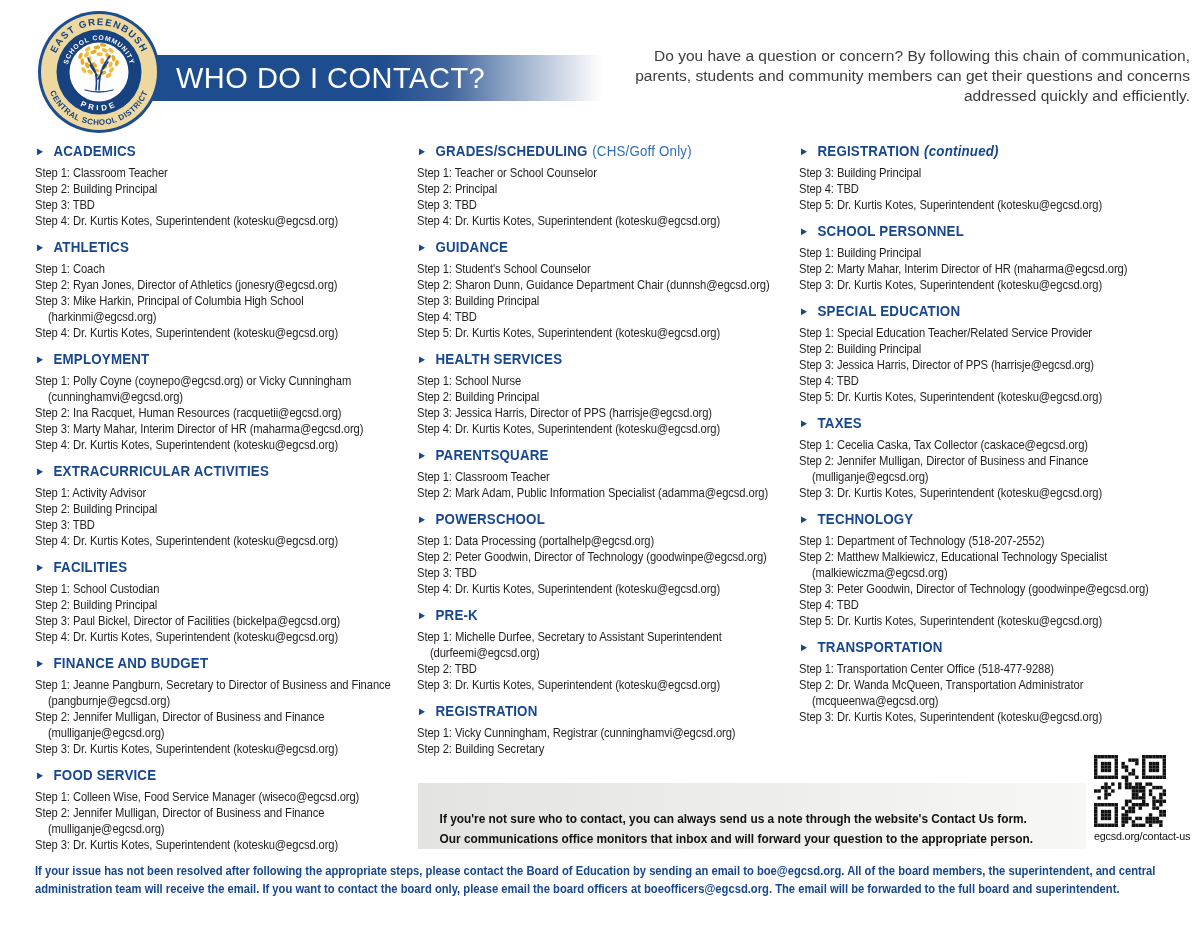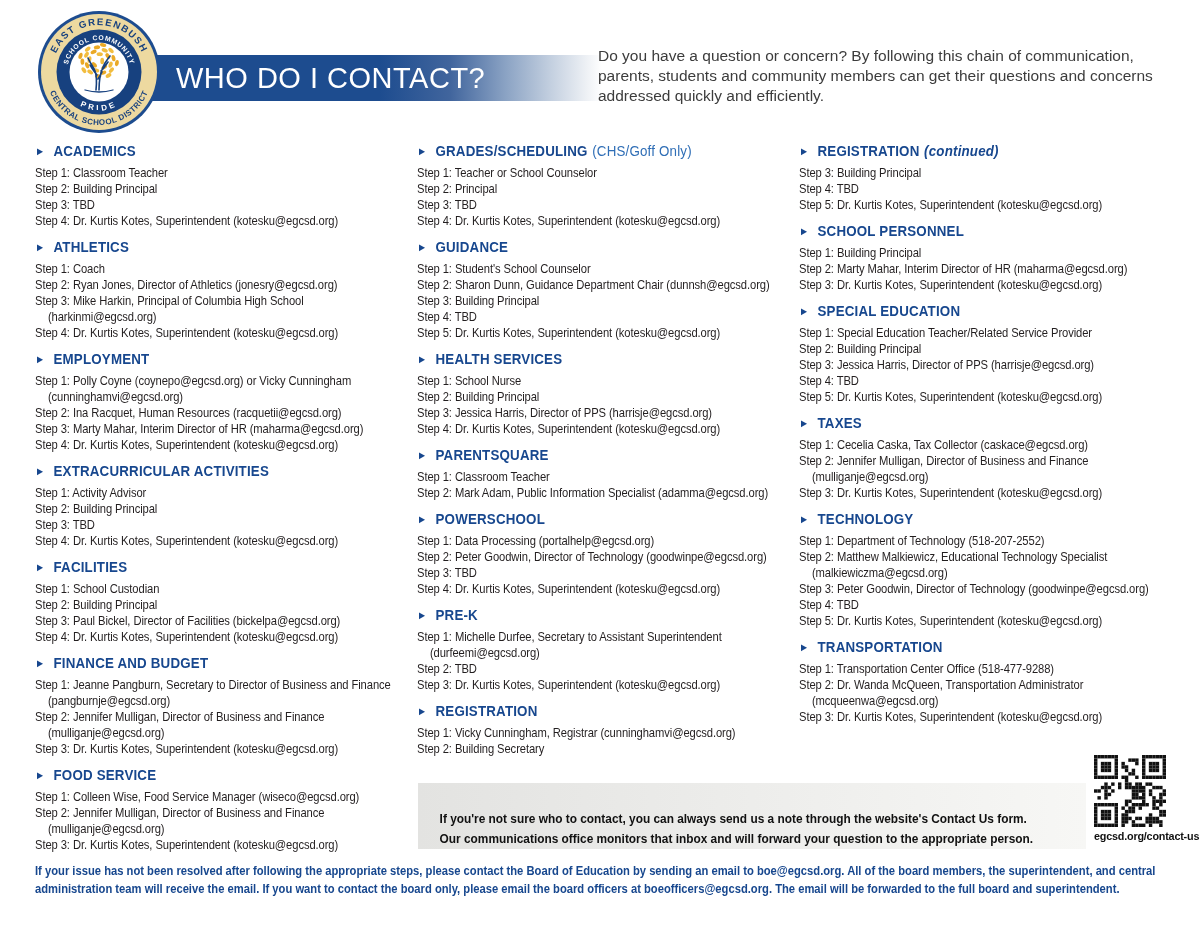--- a/index.html
+++ b/index.html
@@ -13,21 +13,21 @@
     background:linear-gradient(90deg,#1d4c8f 0%,#1d4c8f 56%,#41659d 70%,#8ba3c4 81%,#c4d0e0 90%,#eef1f5 97%,rgba(255,255,255,0) 100%);
   }
   .banner-title{
     position:absolute;left:80px;top:0;line-height:46px;margin:0;
     font-size:29px;font-weight:normal;color:#ffffff;letter-spacing:.5px;white-space:nowrap;
   }
   .logo{position:absolute;left:38px;top:11px;width:122px;height:122px;z-index:2;}
   .logo svg{display:block;width:122px;height:122px;}
   .intro{
     position:absolute;left:598px;top:46px;width:592px;margin:0;
-    font-size:15.5px;line-height:20px;color:#3c3c3c;
+    font-size:15.5px;line-height:20px;color:#3c3c3c;text-align:right;
   }
   
   .col{position:absolute;top:142px;width:400px;transform:scaleX(0.92);transform-origin:0 0;}
   #col-0{left:35px;} #col-1{left:417px;} #col-2{left:799px;width:408px;}
   .section{margin:0 0 9px 0;}
   .sec-title{
     margin:0 0 4px 0;font-size:14.5px;line-height:18px;font-weight:bold;
     color:#17478e;letter-spacing:.2px;white-space:nowrap;
   }
   .sec-title .arrow{font-size:11px;margin-right:9px;position:relative;top:-1.5px;}
@@ -41,21 +41,21 @@
   
   .note-box{
     position:absolute;left:418px;top:775px;width:668px;height:66px;overflow:hidden;
     background:linear-gradient(90deg,#e3e3e1 0%,#f7f7f5 100%);
     display:flex;flex-direction:column;justify-content:flex-end;margin-top:8px;
   }
   .note-inner{width:700px;transform:scaleX(0.9);transform-origin:0 0;padding-left:24px;box-sizing:border-box;}
   .note-line{margin:0;font-size:13.2px;line-height:20px;font-weight:bold;color:#111111;}
   .qr-wrap{position:absolute;left:1094px;top:755px;width:74px;text-align:center;}
   .qr{width:72px;height:72px;display:block;background:#ffffff;fill:#111111;}
-  .qr-caption{margin:3px 0 0 0;font-size:10.8px;font-weight:bold;color:#111111;letter-spacing:-.2px;white-space:nowrap;}
+  .qr-caption{margin:3px 0 0 0;font-size:10.8px;font-weight:normal;color:#111111;letter-spacing:-.2px;white-space:nowrap;}
   .footer{
     position:absolute;left:35px;top:862px;width:1341px;margin:0;
     transform:scaleX(0.85);transform-origin:0 0;
     font-size:13.2px;line-height:17.5px;font-weight:bold;color:#17478e;
   }
 </style>
 </head>
 <body>
 
 <div class="page">

